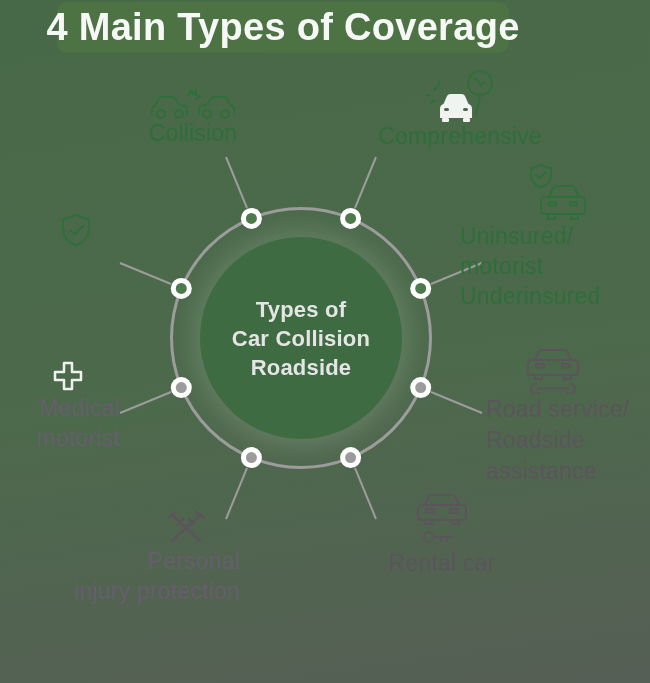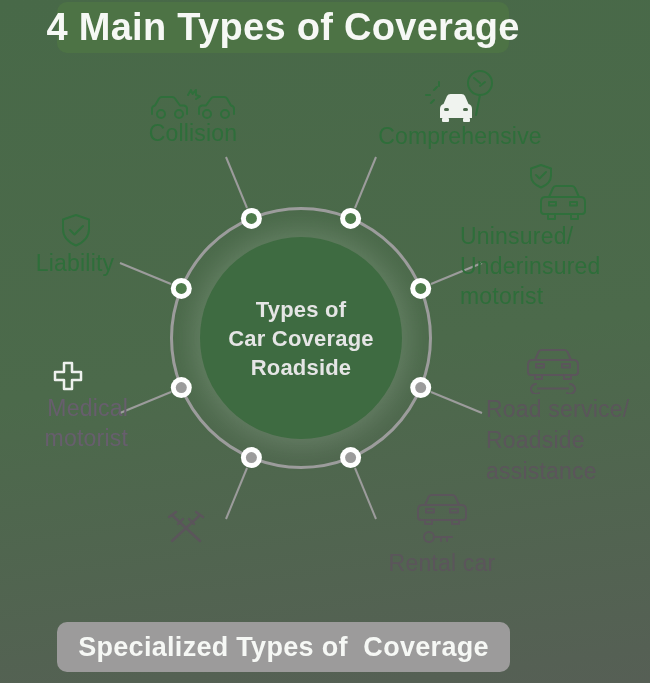--- a/index.html
+++ b/index.html
@@ -34,21 +34,21 @@
     text-align:center;letter-spacing:.2px;
   }
   .hub-text span{display:block;}
   .node-label{
     position:absolute;
     font-size:23px;line-height:30px;font-weight:500;letter-spacing:.2px;
   }
   .node-label span{display:block;}
   .t-center{text-align:center;}
   .t-left{text-align:left;}
-  .t-right{text-align:right;padding-left:8px;}
+  .t-right{text-align:right;}
   .c-green{color:#2e6e3a;}
   .c-gray{color:#5b555b;}
   .c-purple{color:#675e6d;}
   .icon{position:absolute;}
   .icon svg{display:block;}
 </style>
 </head>
 <body>
 
 <div class="stage">
@@ -85,21 +85,21 @@
       <circle cx="251.4" cy="457.6" r="10.5" fill="#ffffff"></circle>
       <circle cx="251.4" cy="457.6" r="5.5" fill="#9b9b9b"></circle>
       <circle cx="350.6" cy="457.6" r="10.5" fill="#ffffff"></circle>
       <circle cx="350.6" cy="457.6" r="5.5" fill="#9b9b9b"></circle>
     </g>
   </svg>
 
   <div class="hub">
     <div class="hub-text">
       <span>Types of</span>
-      <span>Car Coverage</span>
+      <span>Car Collision</span>
       <span>Roadside</span>
     </div>
   </div>
 
   <div class="icon" style="left:150px;top:83px;">
     <svg width="86" height="40" viewBox="0 0 86 40" fill="none" stroke="#2f6f3b" stroke-width="2" stroke-linecap="round" stroke-linejoin="round">
       <path d="M2 31 v-5 q0 -3 3 -3.5 l4 -7 q1 -1.5 3 -1.5 h10 q2 0 3 1.5 l5 7 h4 q3 .5 3 3.5 v5"></path>
       <circle cx="11" cy="31" r="4"></circle>
         <circle cx="29" cy="31" r="4"></circle>
       <path d="M84 31 v-5 q0 -3 -3 -3.5 l-4 -7 q-1 -1.5 -3 -1.5 h-10 q-2 0 -3 1.5 l-5 7 h-4 q-3 .5 -3 3.5 v5"></path>
@@ -133,39 +133,36 @@
   <div class="node-label t-center c-green" style="left:362px;top:121px;width:196px;">
     <span>Comprehensive</span>
   </div>
 
   <div class="icon" style="left:60px;top:213px;">
     <svg width="32" height="36" viewBox="0 0 32 36" fill="none" stroke="#2f6f3b" stroke-width="2" stroke-linecap="round" stroke-linejoin="round">
       <path d="M16 2 l13 4.5 v9.5 q0 11 -13 16.5 q-13 -5.5 -13 -16.5 v-9.5 z"></path>
       <path d="M10 17 l4.5 4.5 L23 13"></path>
     </svg>
   </div>
-  <div class="node-label t-center c-green" style="left:15px;top:248px;width:120px;">
-    <span>Liability</span>
-  </div>
 
   <div class="icon" style="left:527px;top:163px;">
     <svg width="64" height="60" viewBox="0 0 64 60" fill="none" stroke="#2f6f3b" stroke-width="2" stroke-linecap="round" stroke-linejoin="round">
       <path d="M14 2 l10 3.5 v7 q0 8 -10 12 q-10 -4 -10 -12 v-7 z"></path>
       <path d="M9 12 l3.5 3.5 L19 9"></path>
       <path d="M22 34 l4 -9 q1 -2 3 -2 h16 q2 0 3 2 l4 9"></path>
       <path d="M18 34 h36 q4 0 4 5 v9 q0 3 -3 3 h-38 q-3 0 -3 -3 v-9 q0 -5 4 -5 z"></path>
       <rect x="22" y="39" width="7" height="3.5"></rect>
       <rect x="43" y="39" width="7" height="3.5"></rect>
       <path d="M21 51 v5 h7 v-5 M44 51 v5 h7 v-5"></path>
     </svg>
   </div>
   <div class="node-label t-left c-green" style="left:460px;top:221px;width:163px;">
     <span>Uninsured/</span>
+    <span>motorist</span>
     <span>Underinsured</span>
-    <span>motorist</span>
   </div>
 
   <div class="icon" style="left:52px;top:360px;">
     <svg width="32" height="32" viewBox="0 0 32 32" fill="none" stroke="#eef1ee" stroke-width="2.5" stroke-linejoin="round">
       <path d="M12 3 h8 v9 h9 v8 h-9 v9 h-8 v-9 h-9 v-8 h9 z"></path>
     </svg>
   </div>
   <div class="node-label t-right c-purple" style="left:0px;top:393px;width:120px;">
     <span>Medical</span>
     <span>motorist</span>
@@ -203,18 +200,19 @@
     <span>Rental car</span>
   </div>
 
   <div class="icon" style="left:166px;top:509px;">
     <svg width="40" height="38" viewBox="0 0 40 38" fill="none" stroke="#5b555b" stroke-width="2.4" stroke-linecap="round" stroke-linejoin="round">
       <path d="M7 7 L34 32 M33 7 L6 32"></path>
       <path d="M3 8 l7 -5 M30 3 l7 5"></path>
       <path d="M12 15 l5 -5 M28 15 l-5 -5"></path>
     </svg>
   </div>
-
-  <div class="pill footer">
-    <span>Specialized Types of  Coverage</span>
-  </div>
+  <div class="node-label t-right c-purple" style="left:38px;top:546px;width:202px;">
+    <span>Personal</span>
+    <span>injury protection</span>
+  </div>
+
 
 </div>
 
 </body></html>

